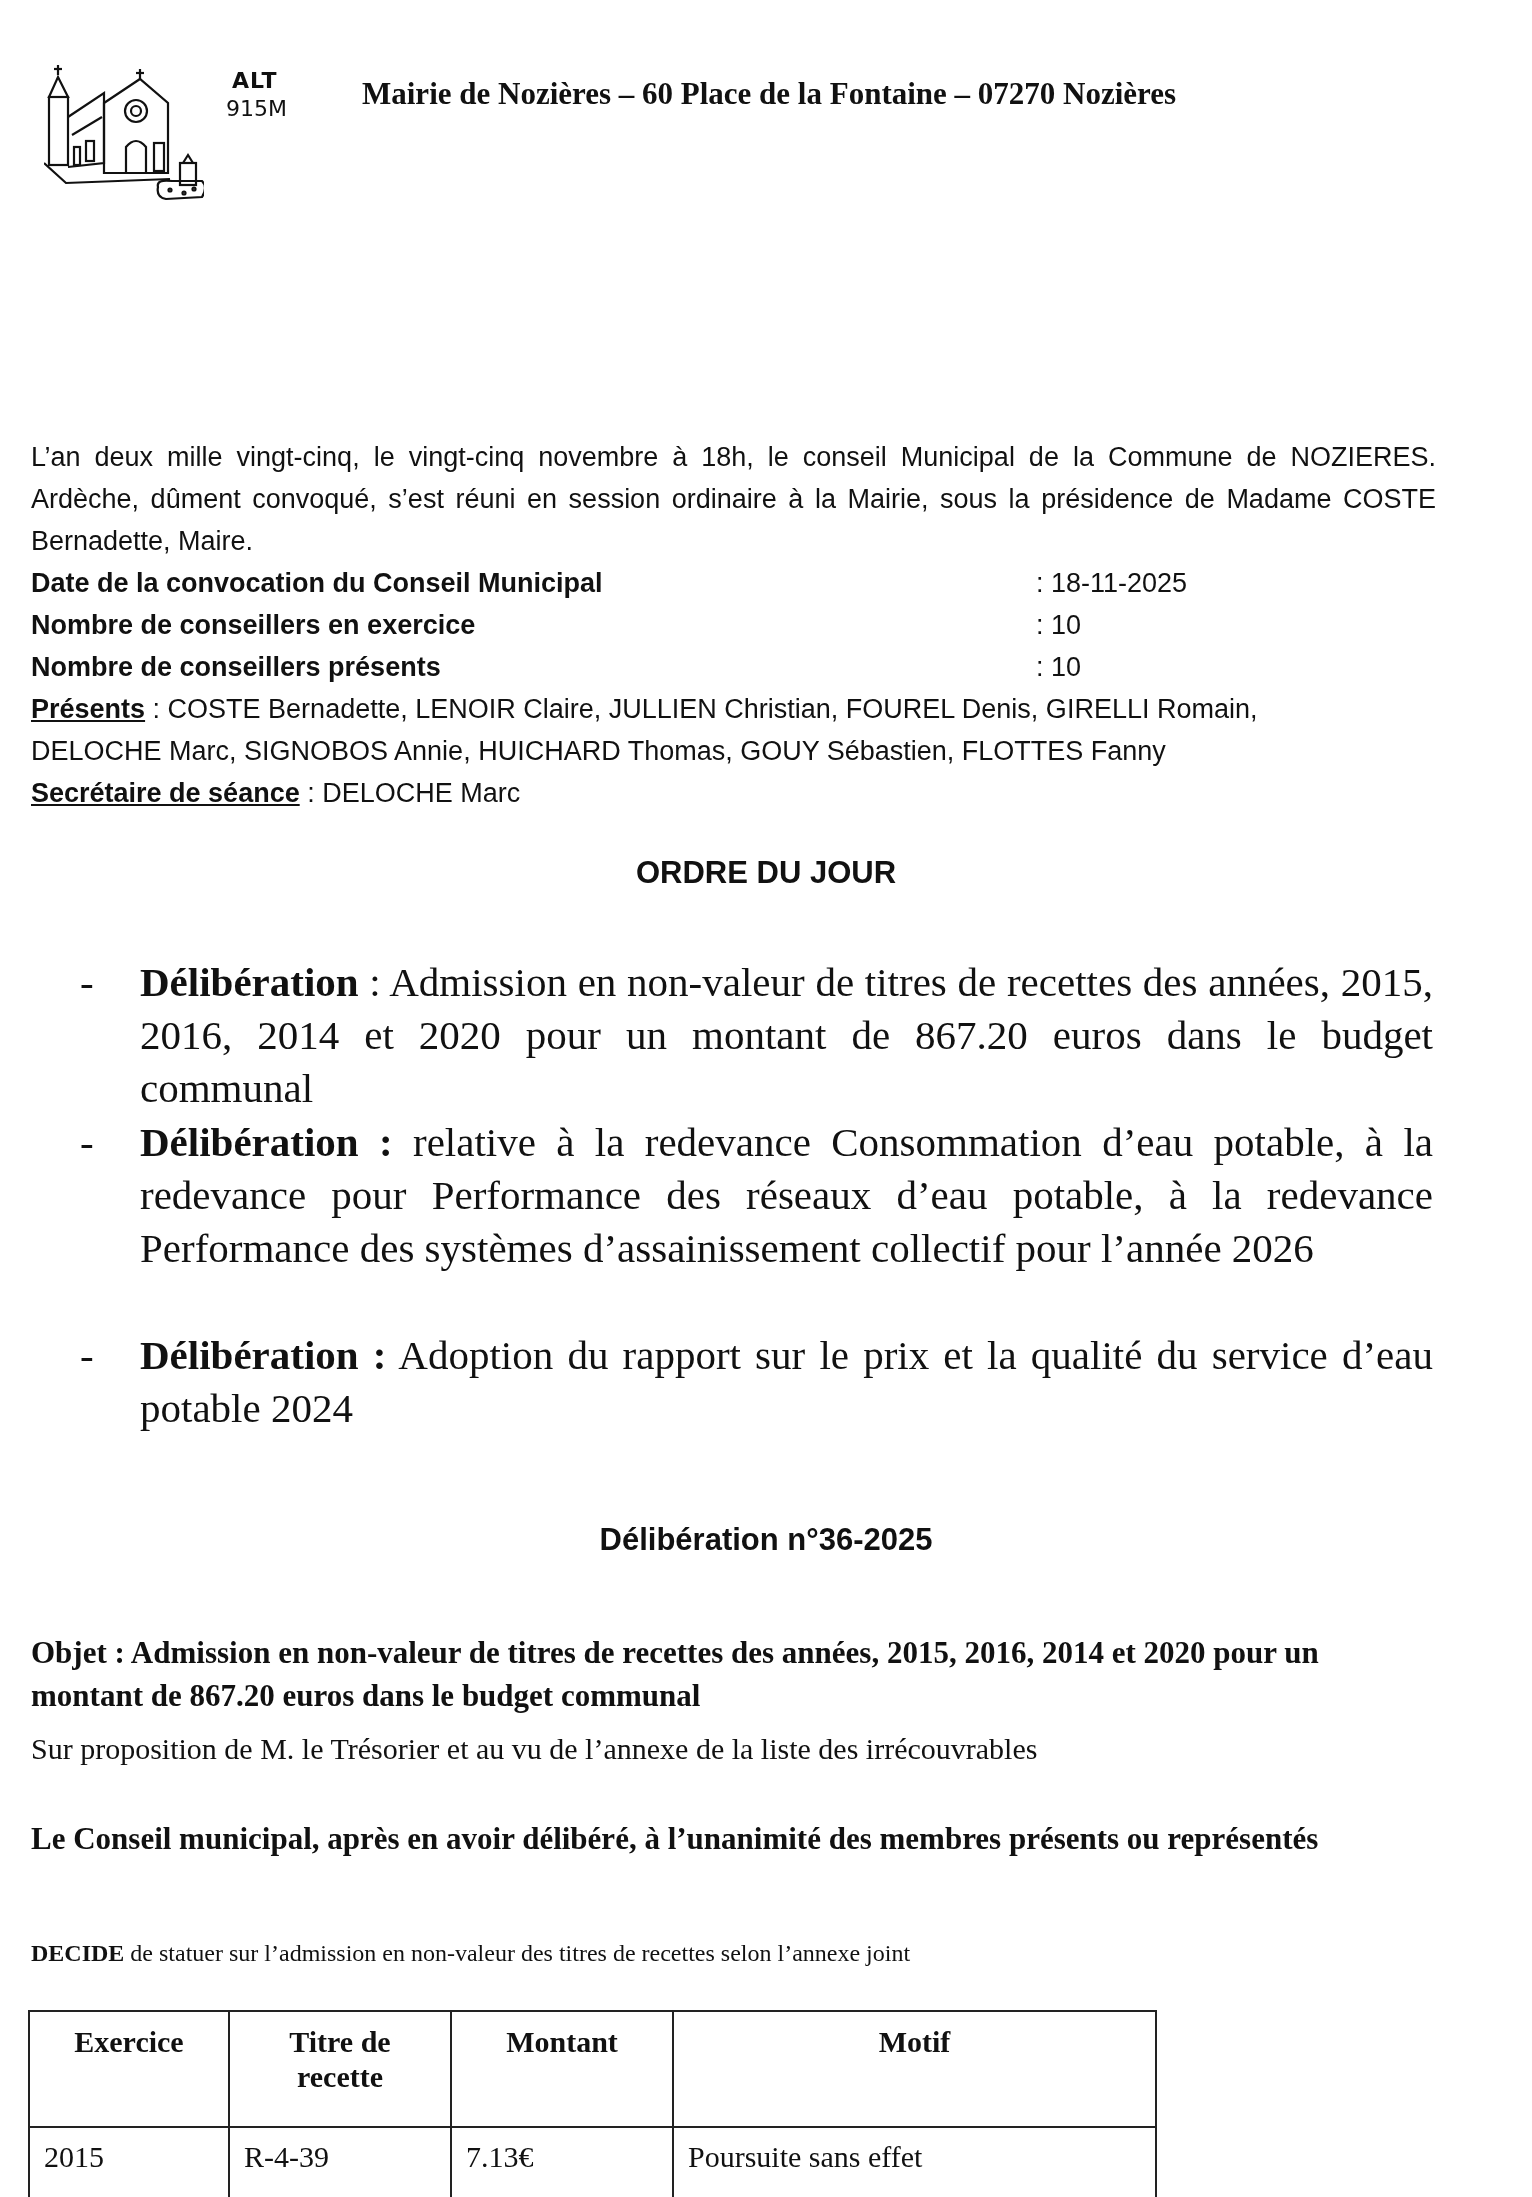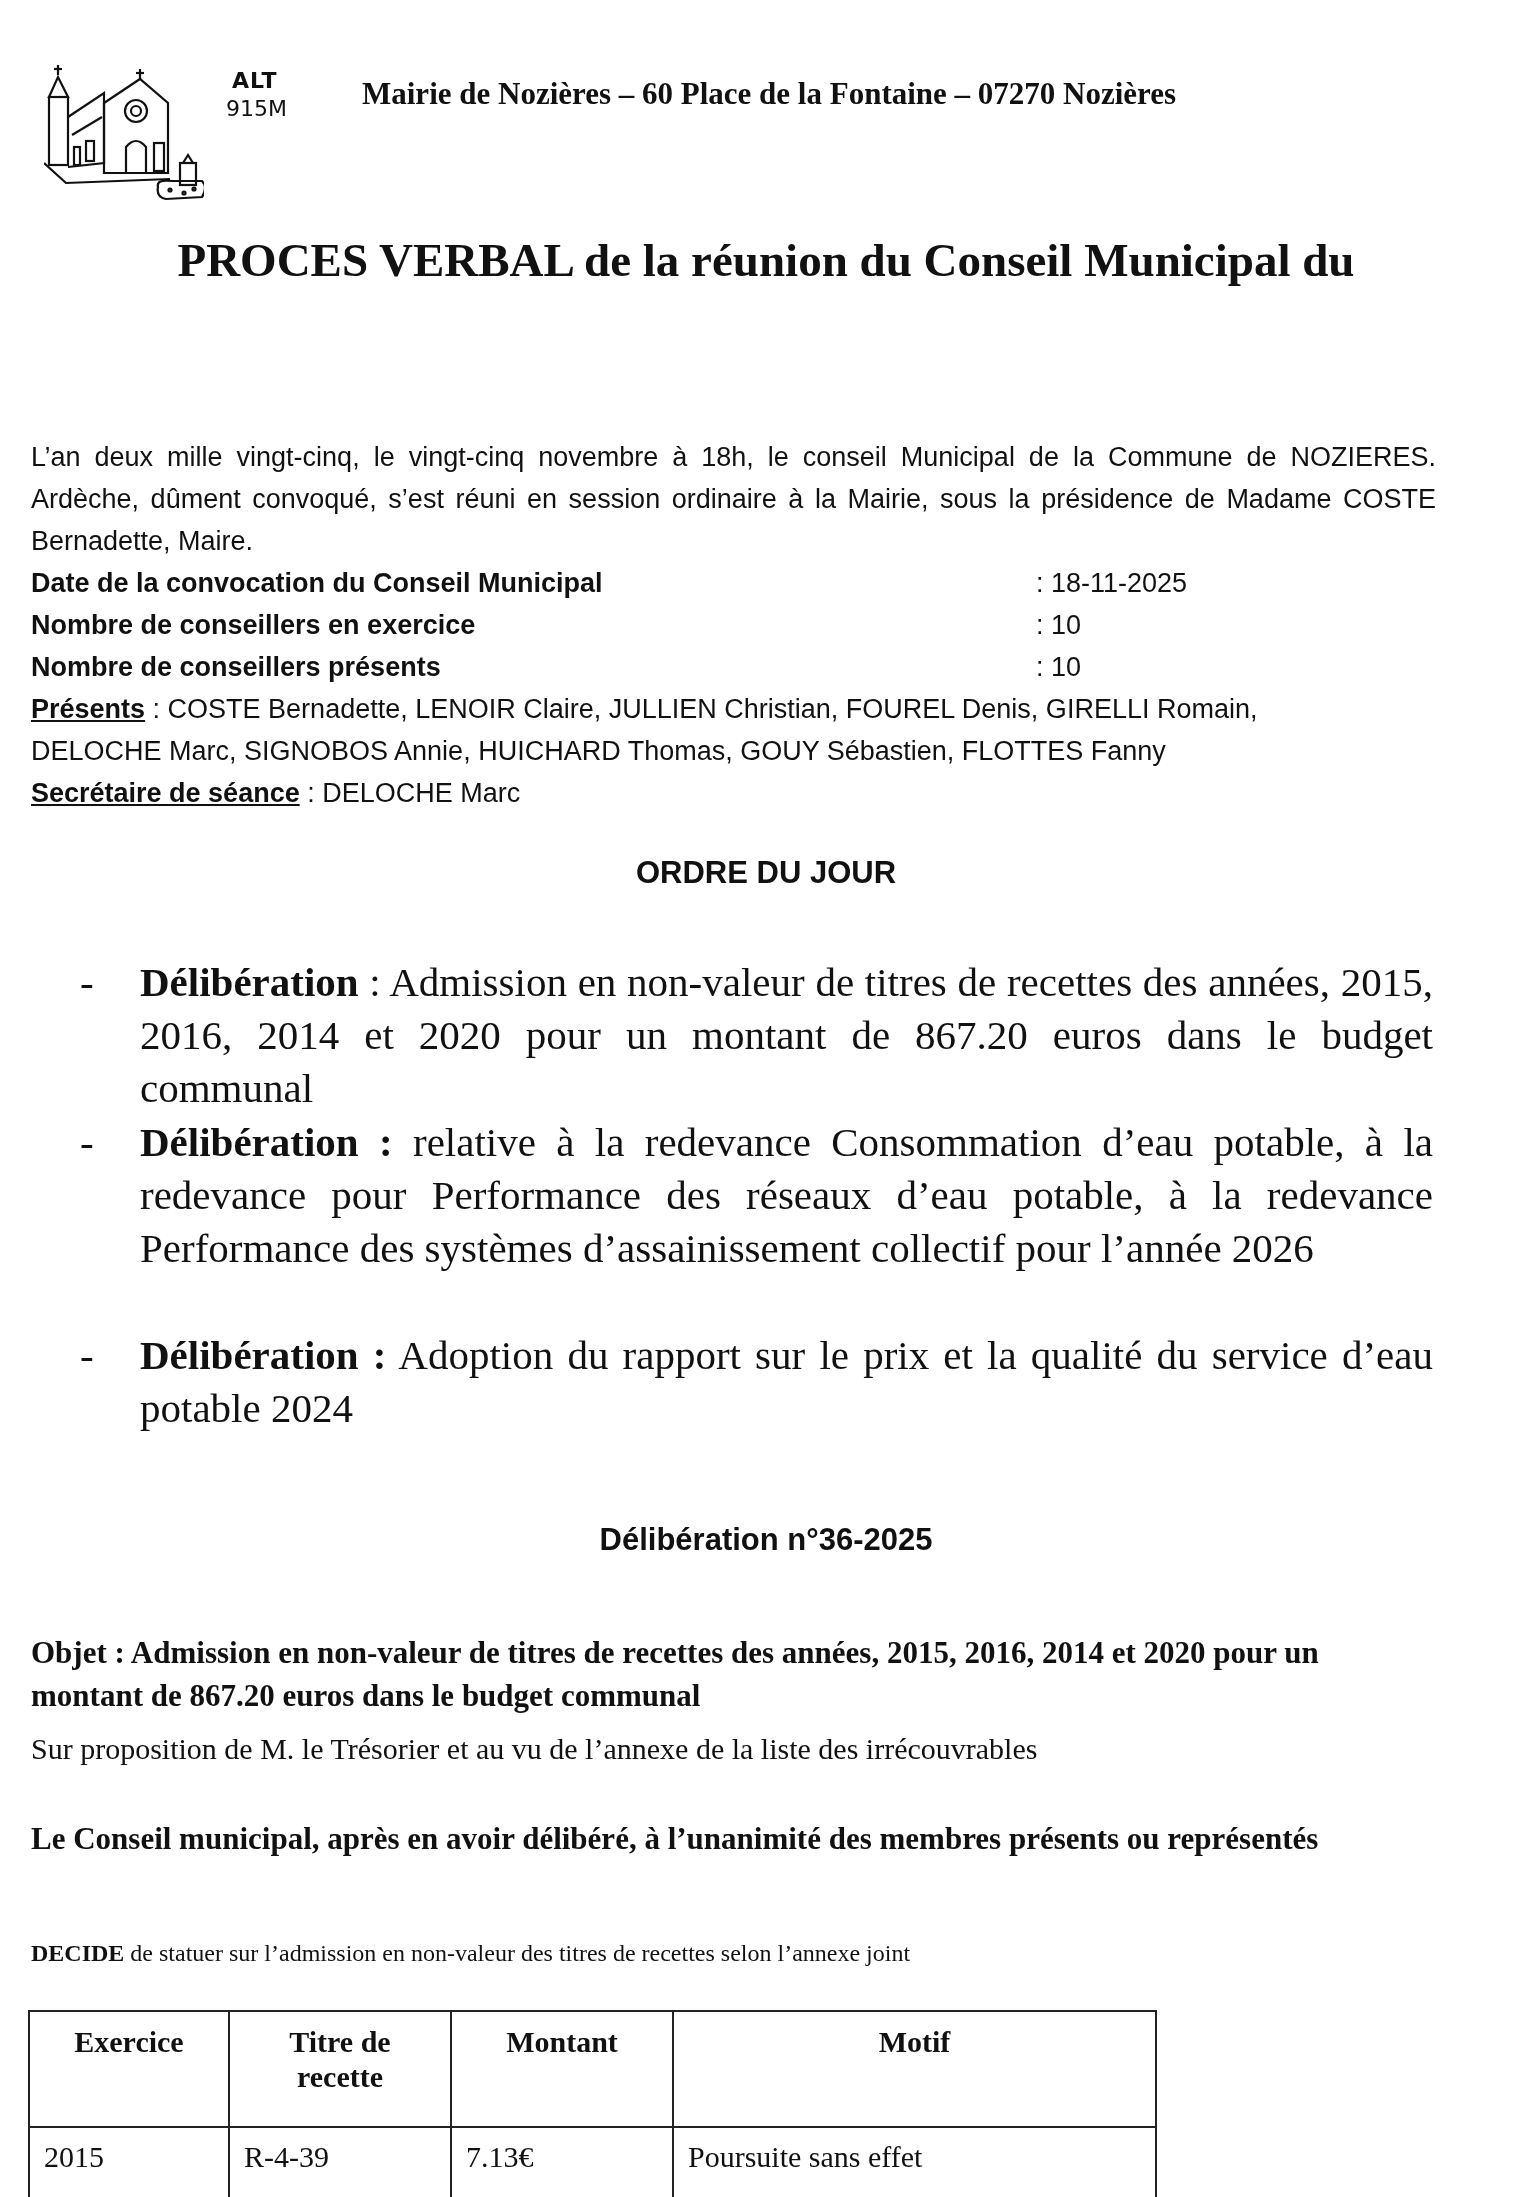--- a/index.html
+++ b/index.html
@@ -76,21 +76,20 @@
     <circle cx="126" cy="135" r="1.5"></circle>
       <circle cx="140" cy="138" r="1.5"></circle>
       <circle cx="150" cy="134" r="1.5"></circle>
   </svg>
 </div>
 <div id="alt-label" class="abs">ALT</div>
 <div id="alt-value" class="abs">915M</div>
 <div id="header-address" class="abs serif">Mairie de Nozières – 60 Place de la Fontaine – 07270 Nozières</div>
 
 <div id="title" class="abs serif">
-  <div>PROCES VERBAL de la réunion du Conseil Municipal du</div>
 </div>
 
 <div id="intro" class="abs sans body-text">L’an deux mille vingt-cinq, le vingt-cinq novembre à 18h, le conseil Municipal de la Commune de NOZIERES. Ardèche, dûment convoqué, s’est réuni en session ordinaire à la Mairie, sous la présidence de Madame COSTE Bernadette, Maire.</div>
 
 <div class="meta-row sans" style="top:562px;">
   <span class="meta-label">Date de la convocation du Conseil Municipal</span>
   <span class="meta-value">: 18-11-2025</span>
 </div>
 <div class="meta-row sans" style="top:604px;">
   <span class="meta-label">Nombre de conseillers en exercice</span>

